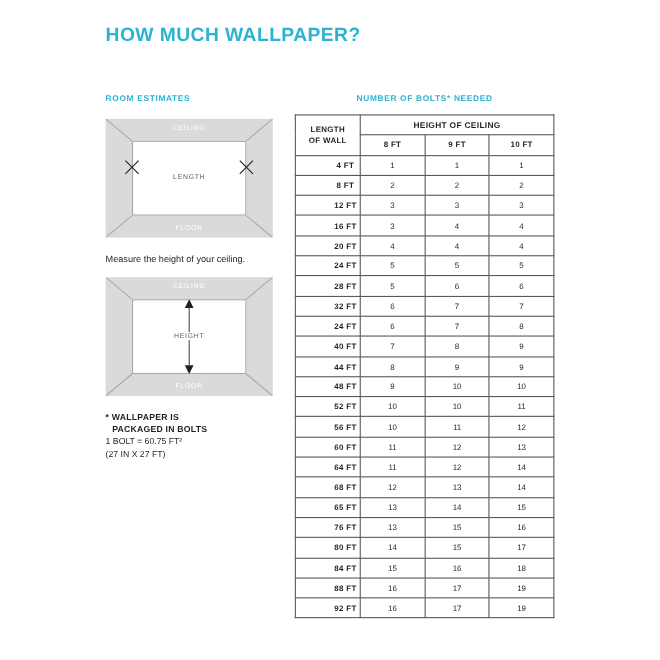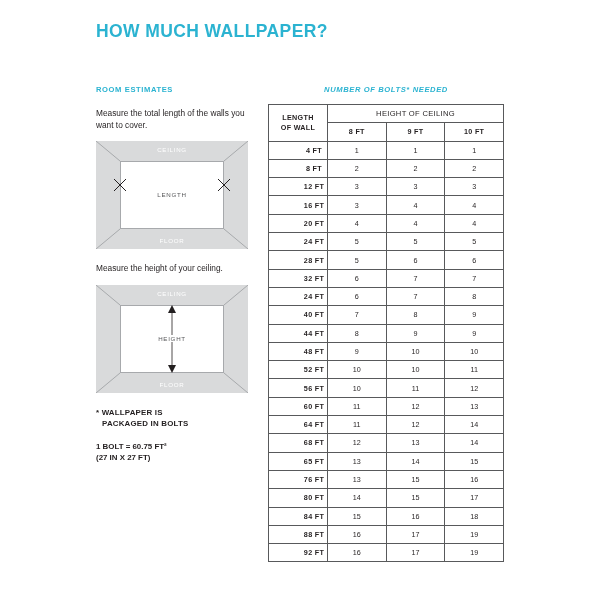--- a/index.html
+++ b/index.html
@@ -101,39 +101,37 @@
   .footnote {
     font-size: 7.9px;
     font-weight: bold;
     line-height: 11px;
     letter-spacing: 0.2px;
     margin-top: 14px;
   }
   .footnote .indent { padding-left: 6px; display: block; }
   .bolt-eq {
     font-size: 7.9px;
-    font-weight: bold;
+    font-weight: normal;
     line-height: 11px;
-    margin-top: 12px;
   }
   
   .right-col {
     position: absolute;
     left: 268px;
     top: 85px;
     width: 236px;
   }
   .table-head {
     font-size: 7.6px;
     font-weight: bold;
     letter-spacing: 0.6px;
     color: #2bb3d1;
     text-align: center;
     margin-bottom: 10px;
-    font-style: italic;
   }
   table.bolts {
     border-collapse: collapse;
     width: 236px;
     table-layout: fixed;
   }
   table.bolts th, table.bolts td {
     border: 1px solid #58595b;
     text-align: center;
     font-size: 7.2px;
@@ -142,21 +140,21 @@
     padding: 0;
   }
   table.bolts th.len-head {
     font-weight: bold;
     font-size: 7.2px;
     letter-spacing: 0.3px;
     width: 58px;
     line-height: 9.5px;
   }
   table.bolts th.ceil-head {
-    font-weight: normal;
+    font-weight: bold;
     font-size: 7.6px;
     letter-spacing: 0.3px;
   }
   table.bolts th.sub {
     font-weight: bold;
     font-size: 7.2px;
     letter-spacing: 0.3px;
   }
   table.bolts td.rowlab {
     font-weight: bold;
@@ -171,21 +169,20 @@
 </head>
 <body>
 
 <div class="page">
 
   <div class="title">HOW MUCH WALLPAPER?</div>
 
   <div class="left-col">
     <div class="section-head">ROOM ESTIMATES</div>
 
-    <div class="body-text">Measure the total length of the walls you want to cover.</div>
 
     <div class="diagram">
       <div class="corner">
         <svg width="152" height="108" viewBox="0 0 152 108">
           <line x1="0" y1="0" x2="24" y2="20" stroke="#a7a9ac" stroke-width="1"></line>
           <line x1="152" y1="0" x2="128" y2="20" stroke="#a7a9ac" stroke-width="1"></line>
           <line x1="0" y1="108" x2="24" y2="88" stroke="#a7a9ac" stroke-width="1"></line>
           <line x1="152" y1="108" x2="128" y2="88" stroke="#a7a9ac" stroke-width="1"></line>
         </svg>
       </div>

